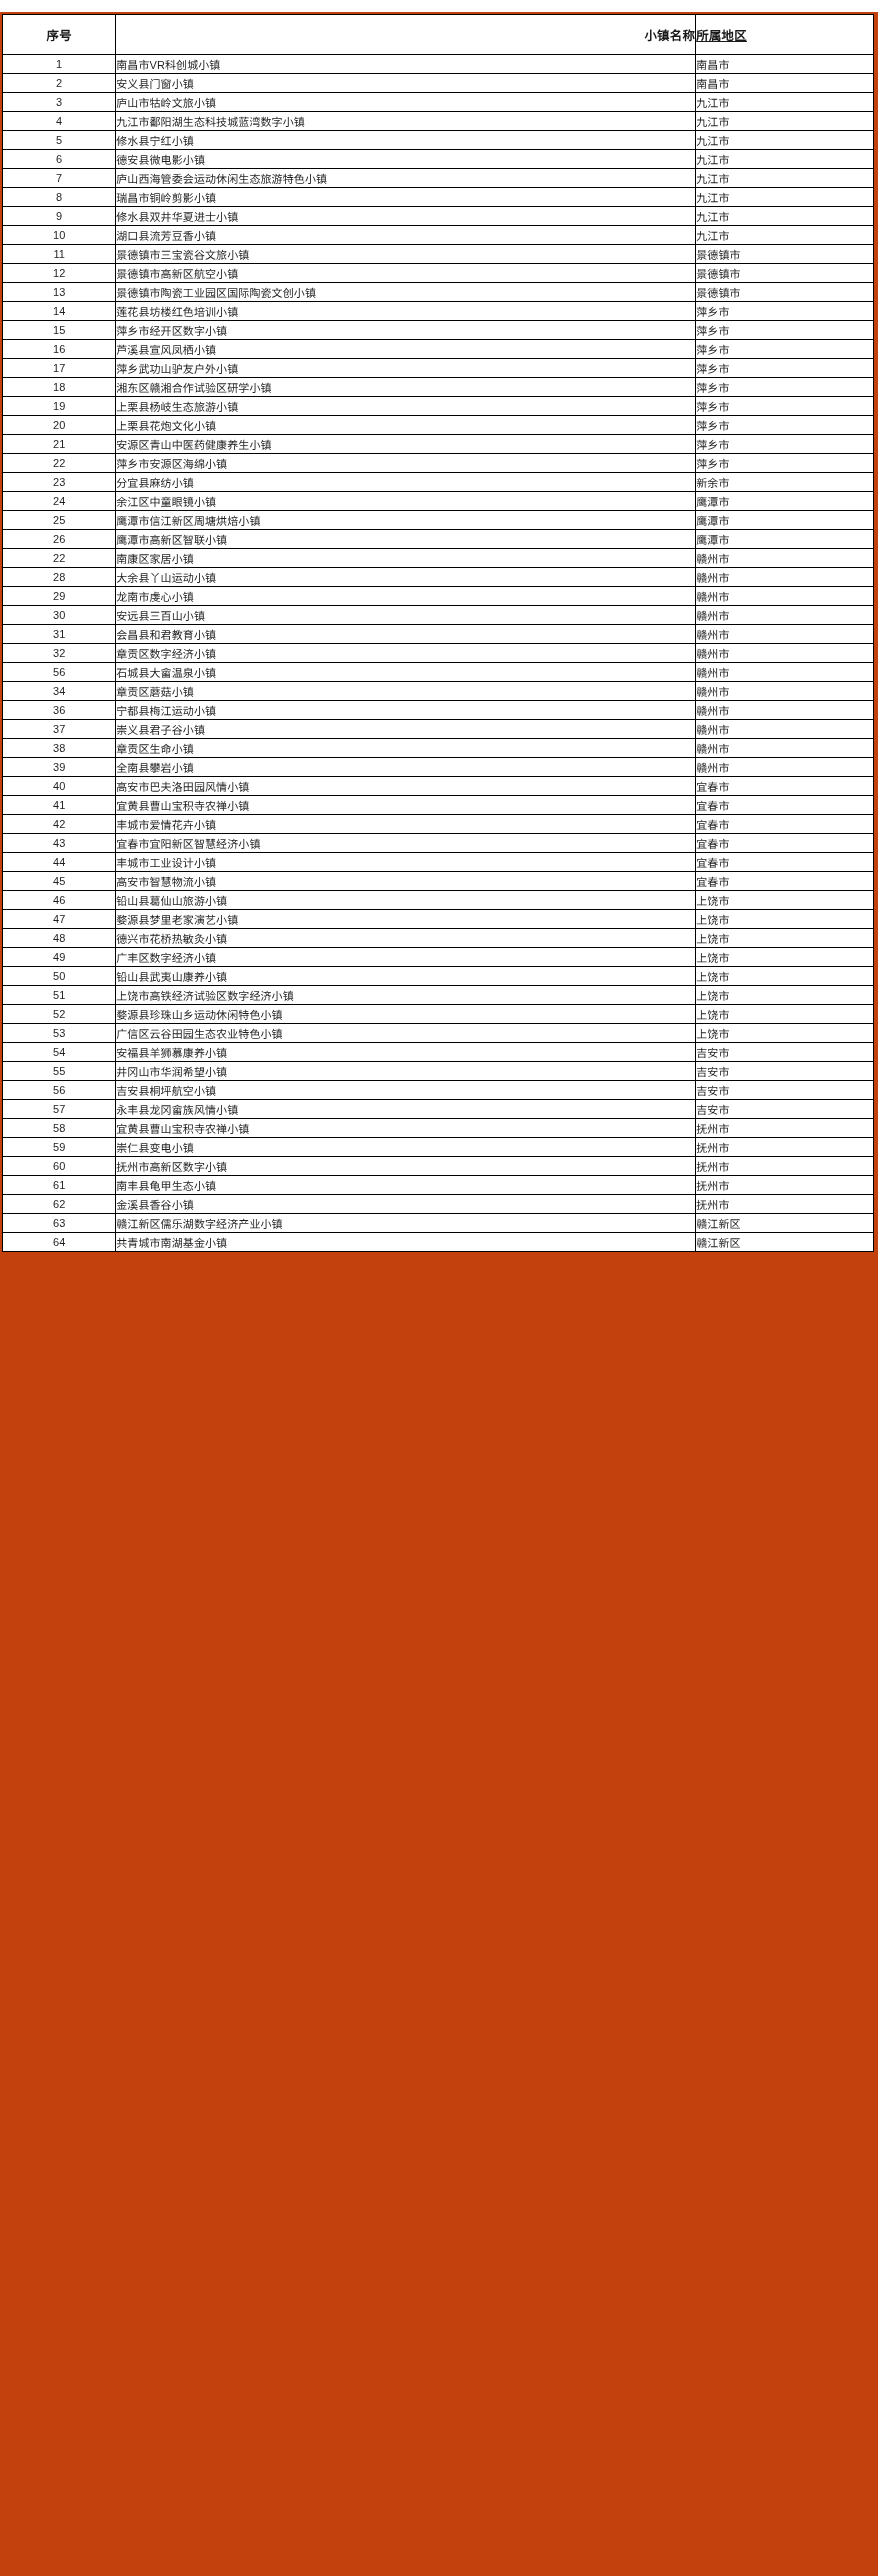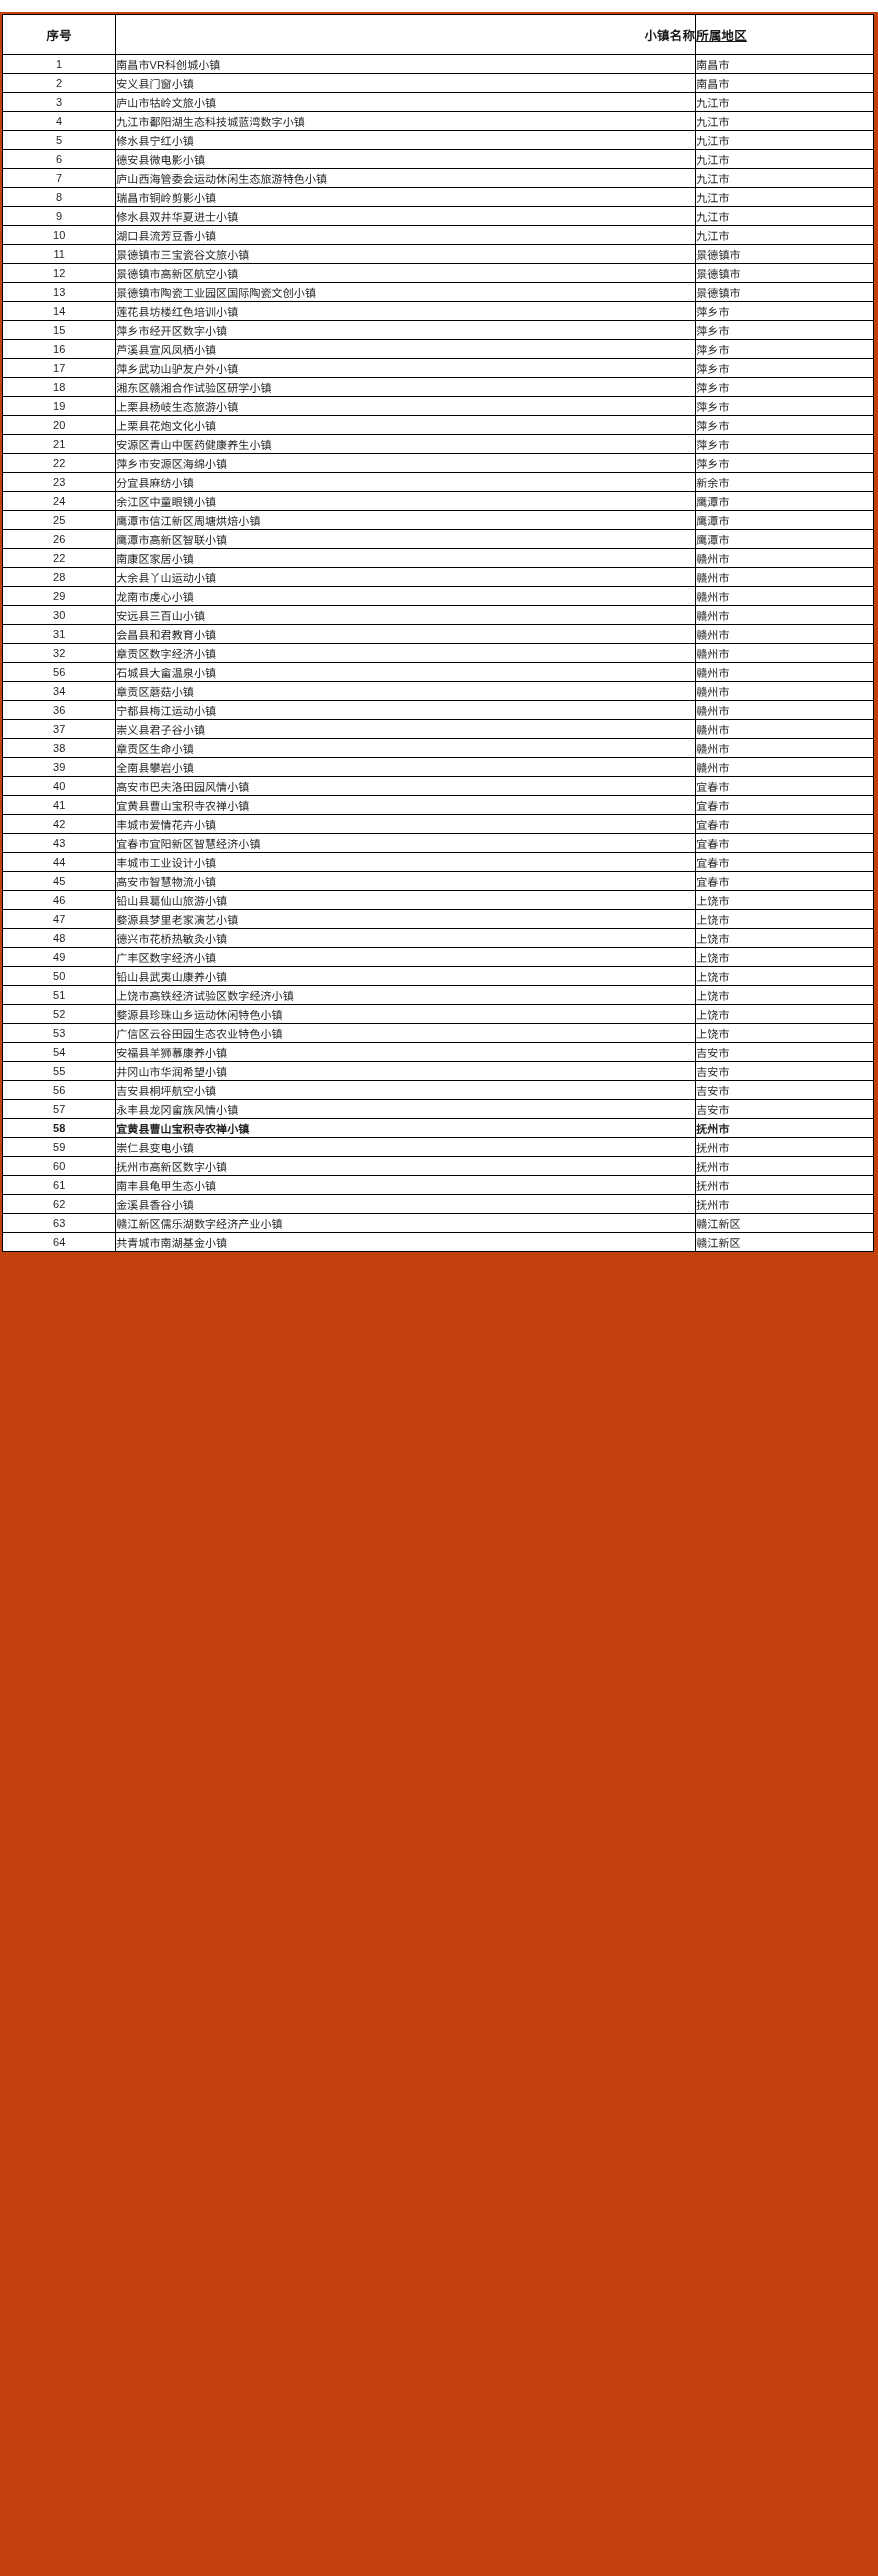--- a/index.html
+++ b/index.html
@@ -77,21 +77,21 @@
   }
   td.cell-area {
     text-align: left;
     padding-left: 11.6px;
     font-size: 11px;
     color: #1f1f1f;
     letter-spacing: 0.1px;
   }
   
   td.no-bottom-border { border-bottom: none; }
-  td.no-top-border    { border-top: none; font-weight: bold; }
+  td.no-top-border    { border-top: none; }
 </style>
 </head>
 <body>
 
 <div id="page">
   <table class="town-table">
     <colgroup>
       <col class="c-idx">
       <col class="c-name">
       <col class="c-area">

